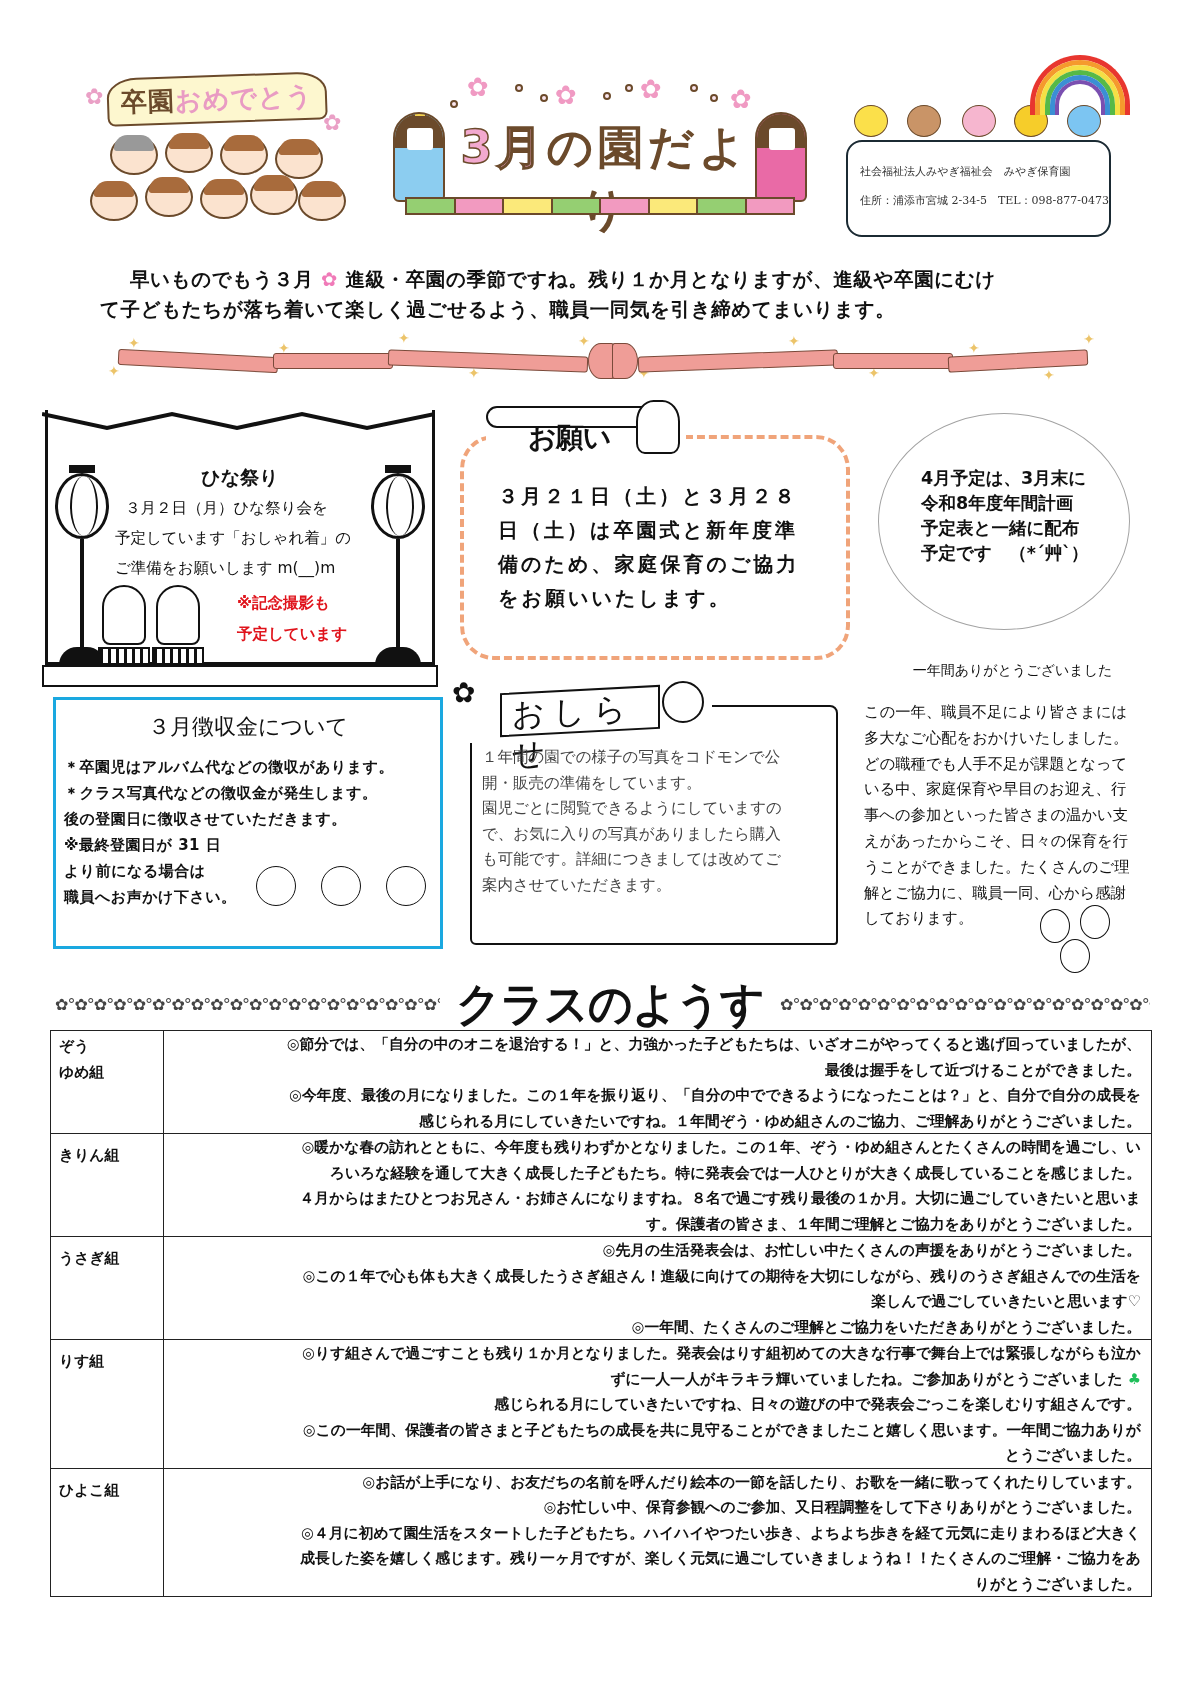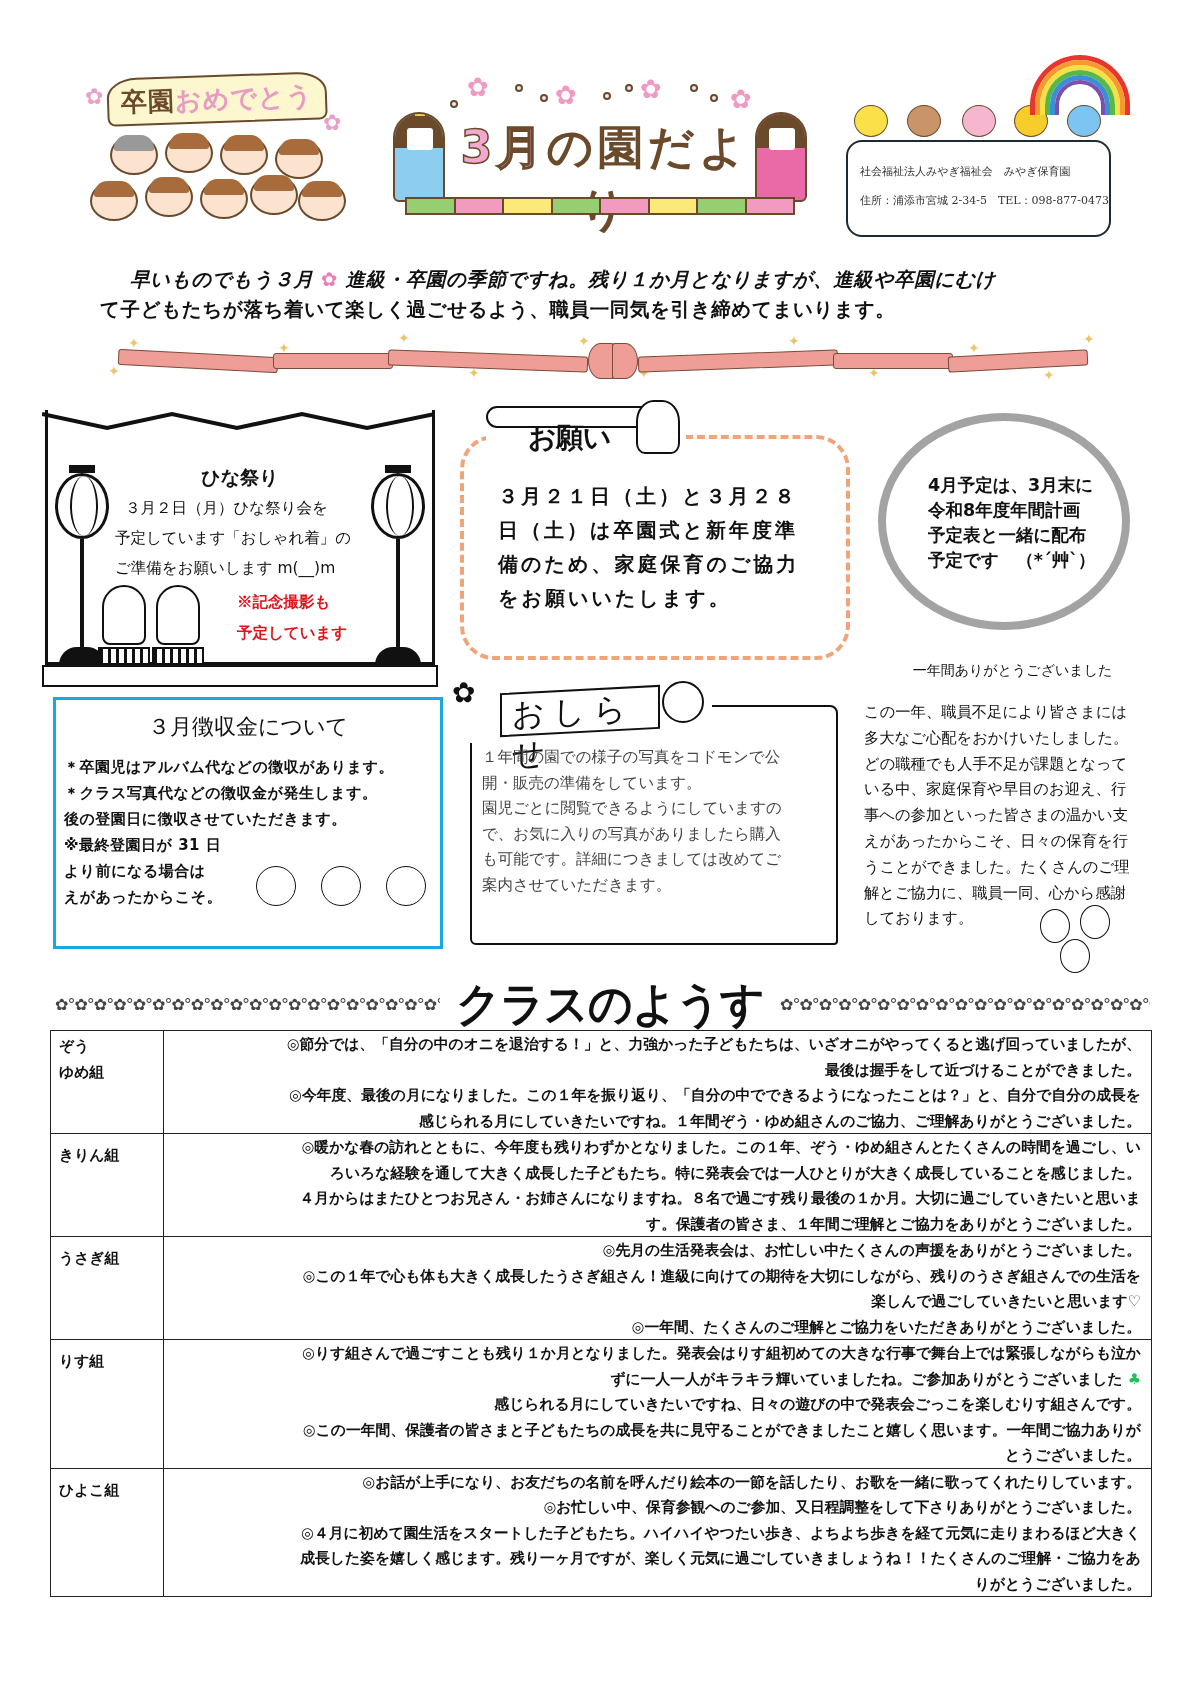--- a/index.html
+++ b/index.html
@@ -40,21 +40,21 @@
   .animal { position: absolute; width: 34px; height: 32px; border-radius: 50%; border: 1.5px solid #6b4a2b; top: 10px; }
   .rainbow { left: 1030px; top: 55px; width: 100px; height: 60px; }
   .rainbow div { position: absolute; border-radius: 50px 50px 0 0; border-style: solid; border-bottom: none; }
 
   
   .info-box { left: 846px; top: 140px; width: 265px; height: 97px; border: 2.5px solid #1b2a33; border-radius: 16px; padding: 22px 0 0 12px; font-family: "DejaVu Serif", "Liberation Serif", serif; font-size: 11px; color: #333; }
   .info-box p { margin-bottom: 14px; white-space: nowrap; }
 
   
   .intro { left: 100px; top: 265px; width: 1020px; font-size: 19.5px; font-weight: bold; line-height: 30px; letter-spacing: 0.6px; }
-  .intro .l1 { padding-left: 30px; white-space: nowrap; font-style: italic; }
+  .intro .l1 { padding-left: 30px; white-space: nowrap; }
   .intro .l2 { white-space: nowrap; }
   .intro .flower { color: #f07ab8; }
 
   
   .ribbon { left: 108px; top: 335px; width: 985px; height: 50px; }
   .ribbon .band { position: absolute; top: 18px; height: 16px; background: #ef9d97; border: 1.5px solid #7a4a3a; border-radius: 3px; }
   .ribbon .bow { position: absolute; left: 480px; top: 8px; width: 50px; height: 34px; }
   .ribbon .bow::before, .ribbon .bow::after { content:""; position:absolute; top:0; width: 24px; height: 34px; background:#ef9d97; border:1.5px solid #7a4a3a; border-radius: 50% 10% 10% 50%; }
   .ribbon .bow::before { left: 0; }
   .ribbon .bow::after { right: 0; border-radius: 10% 50% 50% 10%; }
@@ -66,35 +66,35 @@
   .byobu-top { position: absolute; left: -3px; top: 0; width: 393px; height: 22px; }
   .lantern { position: absolute; top: 55px; width: 54px; height: 210px; }
   .lantern .cap { position:absolute; left: 14px; top: 0; width: 26px; height: 8px; background:#111; }
   .lantern .globe { position:absolute; left: 0; top: 8px; width: 54px; height: 66px; border: 3px solid #111; border-radius: 50%; }
   .lantern .globe::before { content:""; position:absolute; left: 12px; top: 0; width: 24px; height: 60px; border-left: 2px solid #111; border-right: 2px solid #111; border-radius: 50%; }
   .lantern .pole { position:absolute; left: 25px; top: 74px; width: 4px; height: 110px; background:#111; }
   .lantern .base { position:absolute; left: 4px; top: 182px; width: 46px; height: 18px; background:#111; border-radius: 23px 23px 0 0; }
   .stage { position: absolute; left: -3px; top: 255px; width: 396px; height: 22px; border: 2px solid #111; background: #fff; }
   .hina-title { position: absolute; left: 0; top: 55px; width: 390px; text-align: center; font-size: 19px; font-weight: bold; }
   .hina-text { position: absolute; left: 70px; top: 83px; font-size: 15.5px; line-height: 30px; white-space: nowrap; }
-  .hina-red { position: absolute; left: 192px; top: 178px; font-size: 15.5px; line-height: 31px; color: #e0141c; font-weight: bold; white-space: nowrap; font-family: Liberation Mono, monospace; }
+  .hina-red { position: absolute; left: 192px; top: 178px; font-size: 15.5px; line-height: 31px; color: #e0141c; font-weight: bold; white-space: nowrap; }
   .dolls { position: absolute; left: 55px; top: 175px; width: 110px; height: 85px; }
   .doll { position:absolute; width: 44px; height: 60px; border: 2px solid #111; border-radius: 22px 22px 8px 8px; background:#fff; top: 0; }
   .doll-seat { position:absolute; top: 62px; width: 52px; height: 18px; border: 2px solid #111; background: repeating-linear-gradient(90deg,#111 0 3px,#fff 3px 8px); }
 
   
   .onegai { left: 460px; top: 435px; width: 390px; height: 225px; border: 4px dashed #f0a47a; border-radius: 34px; }
   .onegai-head { position: absolute; left: 22px; top: -35px; width: 200px; height: 55px; background: #fff; }
   .onegai-head .lbl { position:absolute; left: 42px; top: 15px; font-size: 28px; font-weight: bold; letter-spacing: -1px; }
   .onegai-head .bowshape { position:absolute; left: 0; top: 2px; width: 190px; height: 22px; border: 2px solid #111; border-radius: 12px; }
   .onegai-head .cat { position:absolute; left: 150px; top: -4px; width: 44px; height: 54px; border: 2px solid #111; border-radius: 40% 40% 20% 20%; background:#fff; }
   .onegai-text { position: absolute; left: 34px; top: 40px; font-size: 20px; font-weight: bold; line-height: 34px; letter-spacing: 3px; white-space: nowrap; }
 
   
-  .circle { left: 878px; top: 413px; width: 252px; height: 217px; border: 8px solid #a3a3a3; border-radius: 50%; }
+  .circle { left: 878px; top: 413px; width: 252px; height: 217px; border: 1px solid #a3a3a3; border-radius: 50%; }
   .circle-text { position: absolute; left: 42px; top: 52px; font-size: 17.5px; font-weight: bold; line-height: 25px; white-space: pre; }
 
   
   .thanks-title { left: 870px; top: 662px; width: 285px; font-family: "DejaVu Serif", "Liberation Serif", serif; font-size: 14px; text-align: center; white-space: nowrap; }
   .thanks-body { left: 864px; top: 700px; width: 300px; font-family: "DejaVu Serif", "Liberation Serif", serif; font-size: 15.3px; line-height: 25.8px; }
   .thanks-body p { white-space: nowrap; }
   .staff-art { left: 1040px; top: 905px; width: 80px; height: 80px; }
   .staff-art div { position:absolute; width: 30px; height: 34px; border: 1.5px solid #111; border-radius: 50%; background:#fff; }
 
   
@@ -294,21 +294,21 @@
 </div>
 
 <div class="abs fee-box">
   <div class="fee-title">３月徴収金について</div>
   <div class="fee-lines">
     <p>＊卒園児はアルバム代などの徴収があります。</p>
     <p>＊クラス写真代などの徴収金が発生します。</p>
     <p>後の登園日に徴収させていただきます。</p>
     <p>※最終登園日が 31 日</p>
     <p>より前になる場合は</p>
-    <p>えがあったからこそ。</p>
+    <p>職員へお声かけ下さい。</p>
   </div>
   <div class="kids-jump">
     <div style="left:0;"></div>
     <div style="left:65px;"></div>
     <div style="left:130px;"></div>
   </div>
 </div>
 
 <div class="abs oshirase">
   <div class="oshirase-head">

